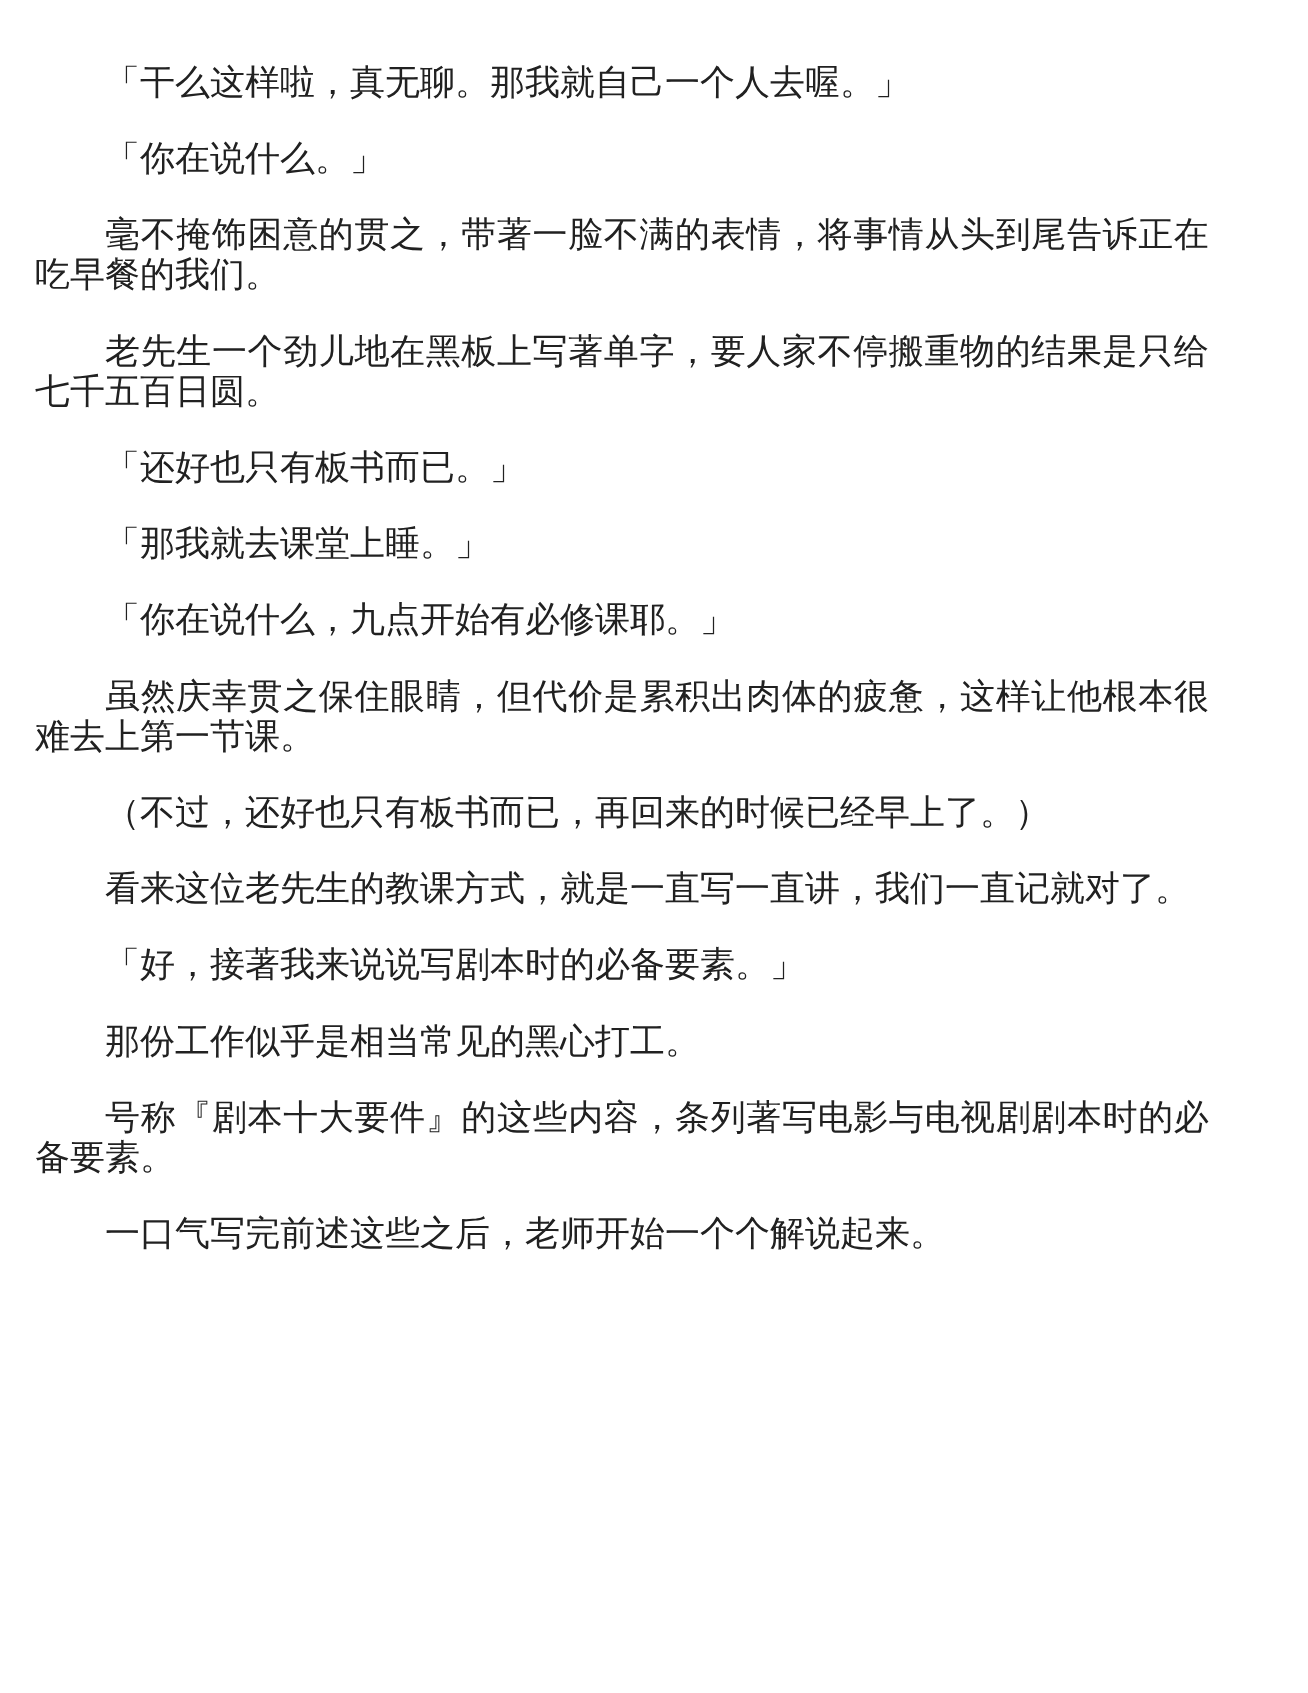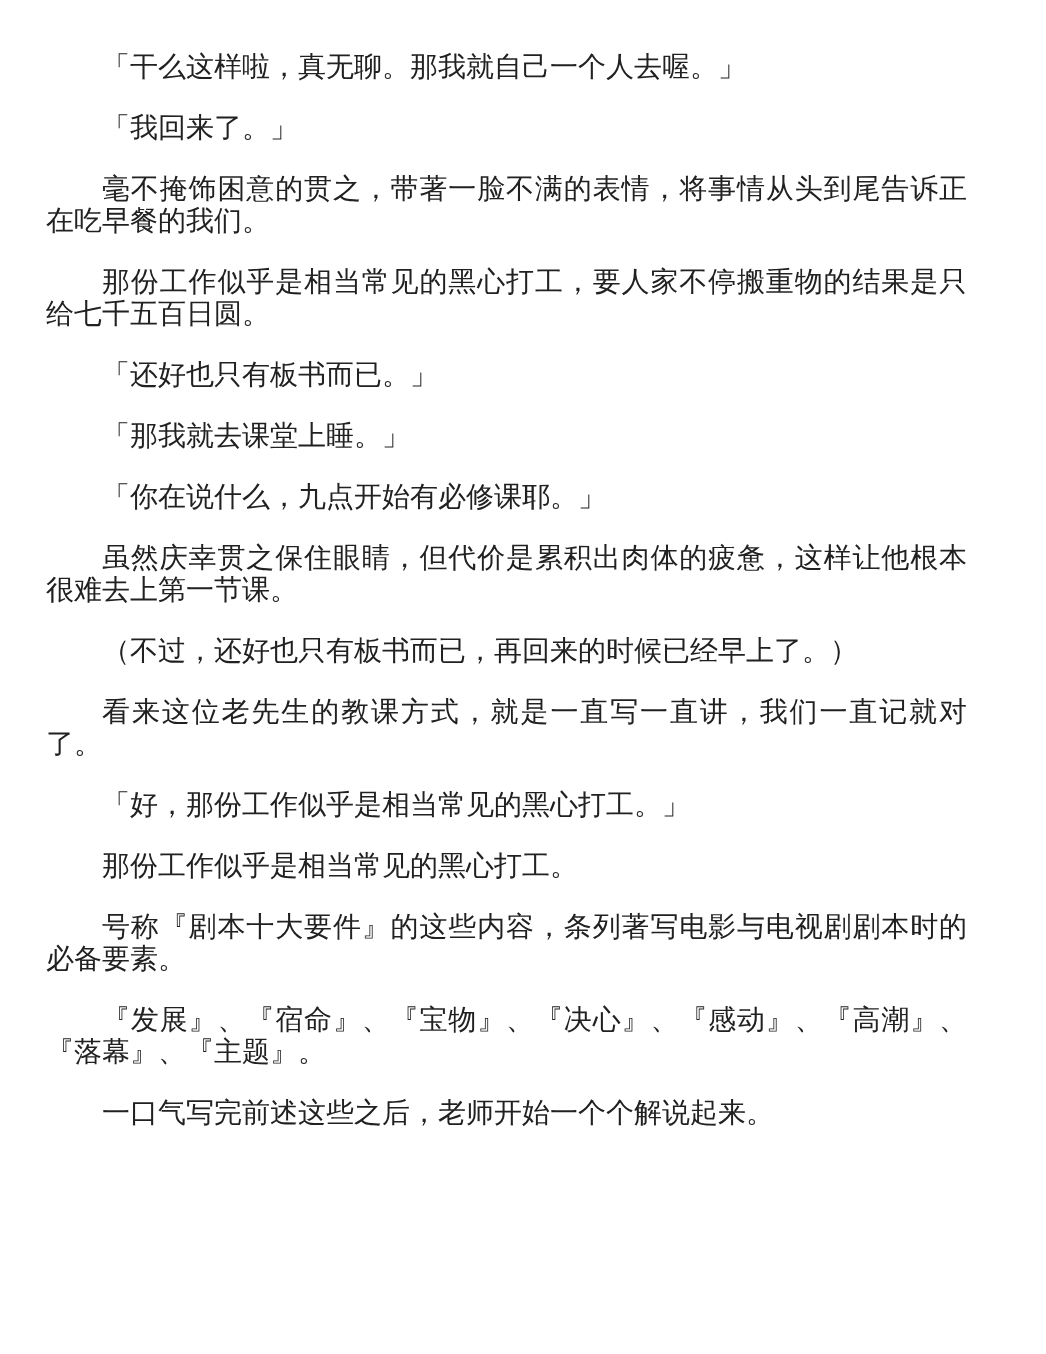--- a/index.html
+++ b/index.html
@@ -7,47 +7,46 @@
     padding: 0;
     background: #ffffff;
     width: 1046px;
     height: 1354px;
     overflow: hidden;
   }
   .page {
     box-sizing: border-box;
     width: 1046px;
     height: 1354px;
-    padding: 51px 79px 40px 46px;
+    padding: 51px 79px 40px 28px;
     background: #ffffff;
     font-family: "Liberation Serif", "DejaVu Serif", serif;
   }
   .page p {
     margin: 0 0 29px 0;
     font-size: 28px;
     line-height: 32px;
     color: #212121;
     text-indent: 2em;
     text-align: justify;
     letter-spacing: 0;
     word-break: normal;
   }
 </style>
 </head>
 <body>
 
 <div class="page">
   <p>「干么这样啦，真无聊。那我就自己一个人去喔。」</p>
-  <p>「我回来了。」</p>
+  <p>「你在说什么。」</p>
   <p>毫不掩饰困意的贯之，带著一脸不满的表情，将事情从头到尾告诉正在吃早餐的我们。</p>
-  <p>那份工作似乎是相当常见的黑心打工，要人家不停搬重物的结果是只给七千五百日圆。</p>
+  <p>老先生一个劲儿地在黑板上写著单字，要人家不停搬重物的结果是只给七千五百日圆。</p>
   <p>「还好也只有板书而已。」</p>
   <p>「那我就去课堂上睡。」</p>
   <p>「你在说什么，九点开始有必修课耶。」</p>
   <p>虽然庆幸贯之保住眼睛，但代价是累积出肉体的疲惫，这样让他根本很难去上第一节课。</p>
   <p>（不过，还好也只有板书而已，再回来的时候已经早上了。）</p>
   <p>看来这位老先生的教课方式，就是一直写一直讲，我们一直记就对了。</p>
-  <p>「好，那份工作似乎是相当常见的黑心打工。」</p>
+  <p>「好，接著我来说说写剧本时的必备要素。」</p>
   <p>那份工作似乎是相当常见的黑心打工。</p>
   <p>号称『剧本十大要件』的这些内容，条列著写电影与电视剧剧本时的必备要素。</p>
-  <p>『发展』、『宿命』、『宝物』、『决心』、『感动』、『高潮』、『落幕』、『主题』。</p>
   <p>一口气写完前述这些之后，老师开始一个个解说起来。</p>
 </div>
 
 </body></html>

